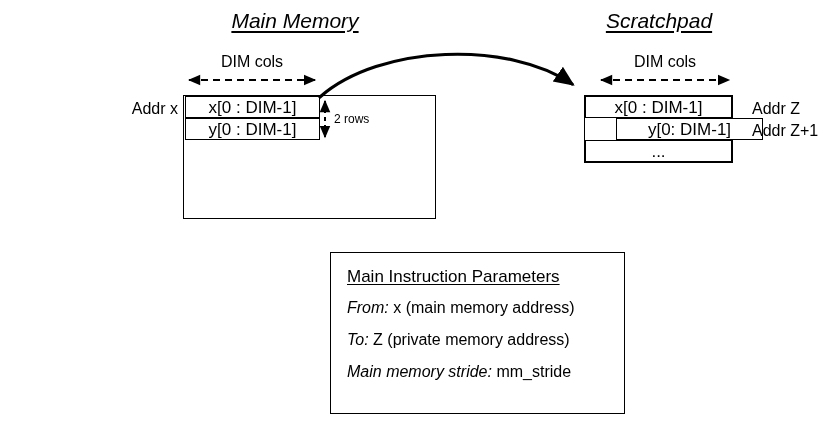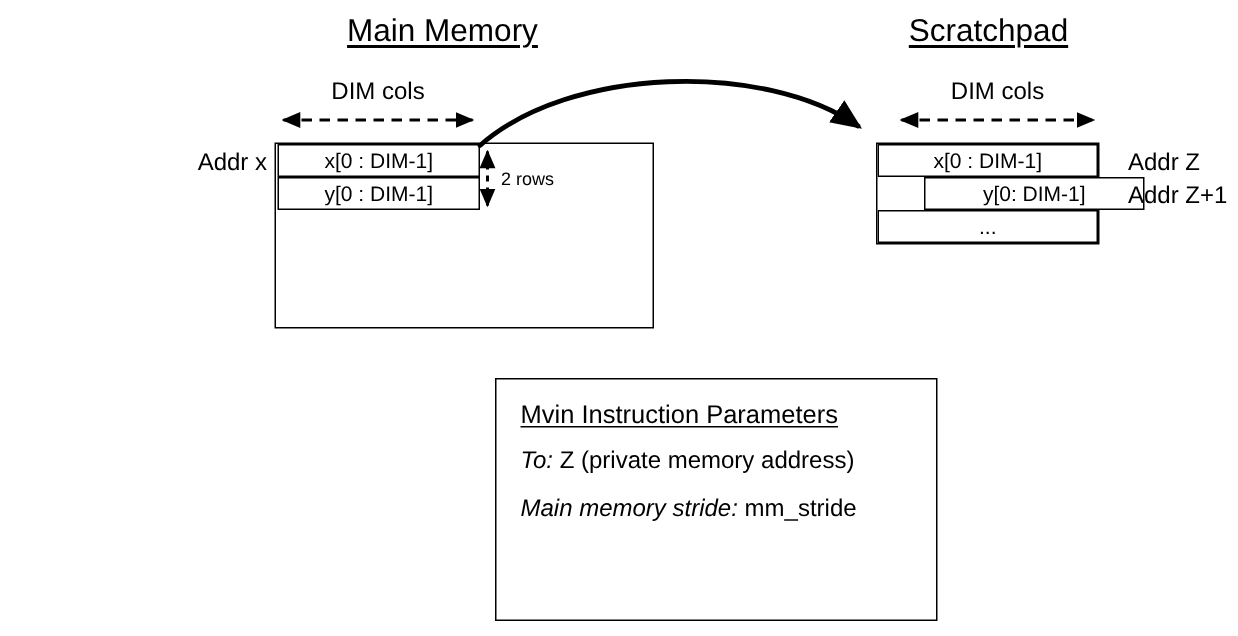--- a/index.html
+++ b/index.html
@@ -21,20 +21,21 @@
   .abs { position: absolute; }
 
   
   .heading {
     font-size: 21px;
     line-height: 26px;
     text-decoration: underline;
     text-underline-offset: 3px;
     white-space: nowrap;
     text-align: center;
+    font-style: italic;
   }
 
   
   .lbl {
     font-size: 16px;
     line-height: 19px;
     white-space: nowrap;
   }
   .lbl-right { text-align: right; }
   .lbl-left  { text-align: left; }
@@ -43,21 +44,21 @@
   
   .outer-box {
     border: 1.4px solid #000;
     box-sizing: border-box;
     background: #fff;
   }
   .cell {
     border: 1.2px solid #000;
     box-sizing: border-box;
     background: #fff;
-    font-size: 14px;
+    font-size: 17px;
     line-height: 19px;
     display: flex;
     align-items: center;
     justify-content: center;
     white-space: nowrap;
   }
 
   
   .param-box {
     border: 1.3px solid #000;
@@ -154,22 +155,26 @@
       <line x1="325" y1="101" x2="325" y2="137" stroke="#000" stroke-width="2" stroke-dasharray="4,4" marker-start="url(#arrowStart)" marker-end="url(#arrowEnd)"></line>
     </g>
 
     <g>
       <path d="M320,97 C380,44 510,41 572,84" fill="none" stroke="#000" stroke-width="3.2" stroke-linecap="round" marker-end="url(#curveHead)"></path>
     </g>
   </svg>
 
   <div class="abs param-box" style="left:330px; top:252px; width:295px; height:162px;">
 
-    <div class="param-title">Mvin Instruction Parameters</div>
+    <div class="param-title">Main Instruction Parameters</div>
 
+    <div class="param-row">
+      <span class="param-key">From:</span>
+      <span class="param-val">x (main memory address)</span>
+    </div>
 
     <div class="param-row">
       <span class="param-key">To:</span>
       <span class="param-val">Z (private memory address)</span>
     </div>
 
 
     <div class="param-row">
       <span class="param-key">Main memory stride:</span>
       <span class="param-val">mm_stride</span>

